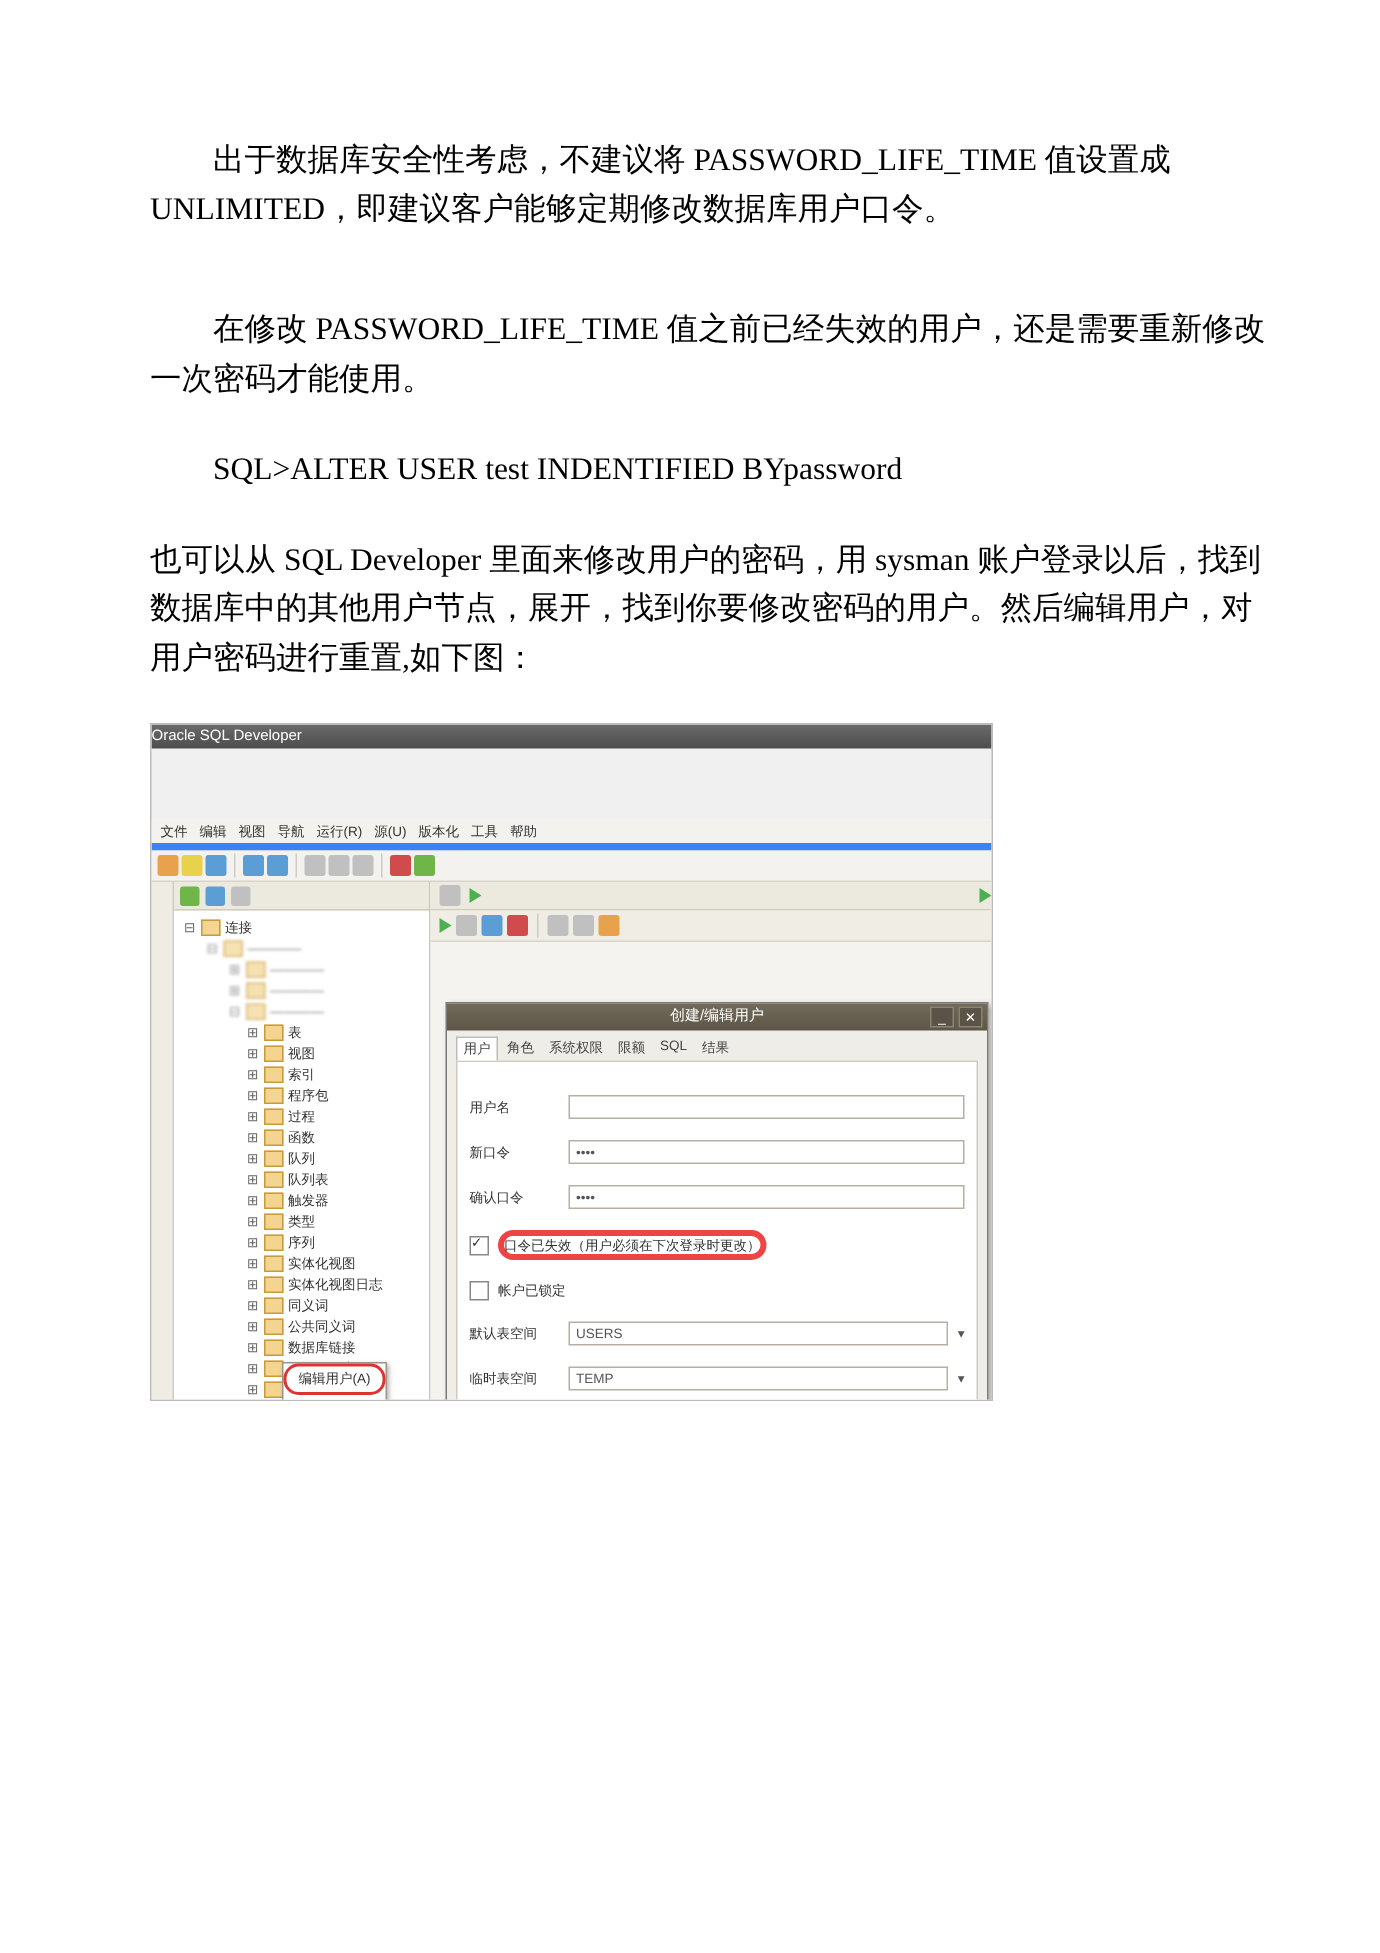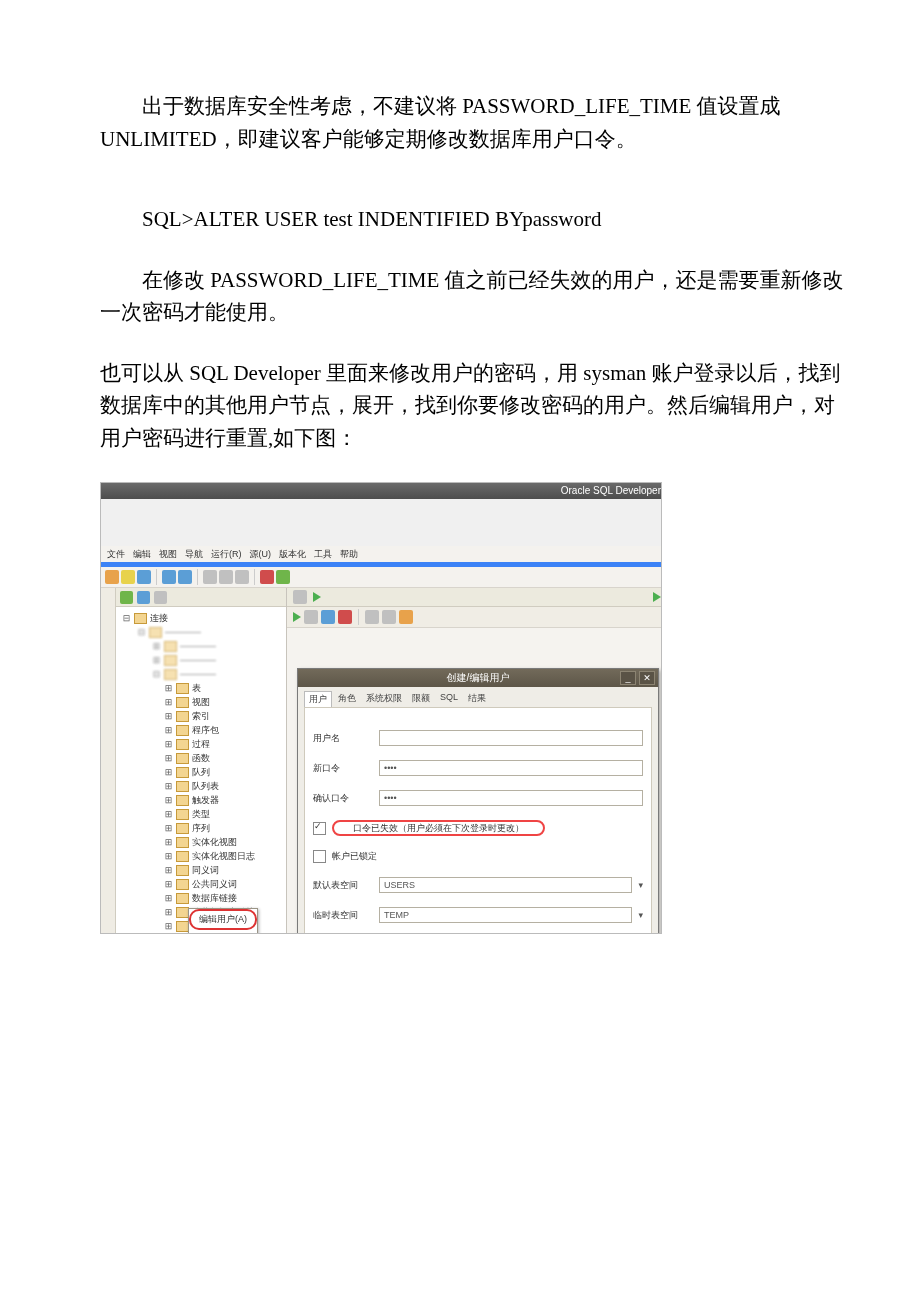--- a/index.html
+++ b/index.html
@@ -34,21 +34,21 @@
     border: 1px solid #bbb;
     position: relative;
     font-family: Tahoma, Arial, sans-serif;
     font-size: 9px;
     color: #333;
     overflow: hidden;
   }
   .titlebar {
     background: linear-gradient(#6a6a6a,#4d4d4d);
     color: #fff;
-    text-align: right;
+    text-align: left;
     height: 16px;
     line-height: 16px;
     font-size: 10px;
   }
   .menubar {
     background: #f4f2ee;
     height: 16px;
     line-height: 16px;
     padding-left: 6px;
     border-bottom: 5px solid #3b82f6;
@@ -178,23 +178,23 @@
   }
   .flabel { width:60px; color:#333; }
   .finput {
     flex:1; height:14px; border:1px solid #b5b0a2; background:#fff;
     line-height:14px; padding-left:4px; font-size:9px; color:#555;
   }
   .fselect { width:200px; }
   .ck { width:11px;height:11px; border:1px solid #888; background:#fff; display:inline-block;}
   .ck.checked:after{content:"✓"; font-size:9px; color:#333; position:relative; top:-2px;}
   .redcircle {
-    border:2px solid #ef4444;
+    border:4px solid #ef4444;
     border-radius:12px;
-    padding:0 19px;
+    padding:0 0;
     display:inline-block;
     line-height:12px;
     text-align:center;
   }
   .dlg-footer {
     display:flex; justify-content:space-between; padding:6px 10px 8px 10px;
   }
   .btn {
     border:1px solid #a59f90;
     background:linear-gradient(#fdfcf8,#e7e3d7);
@@ -234,23 +234,23 @@
 </style>
 </head>
 <body>
 
 <div class="page">
 
   <p class="para">出于数据库安全性考虑，不建议将 PASSWORD_LIFE_TIME 值设置成 UNLIMITED，即建议客户能够定期修改数据库用户口令。</p>
 
   <div class="spacer"></div>
 
+  <p class="para">在修改 PASSWORD_LIFE_TIME 值之前已经失效的用户，还是需要重新修改一次密码才能使用。</p>
+
   <p class="para">SQL&gt;ALTER USER test INDENTIFIED BYpassword</p>
-
-  <p class="para">在修改 PASSWORD_LIFE_TIME 值之前已经失效的用户，还是需要重新修改一次密码才能使用。</p>
 
   <p class="para noindent">也可以从 SQL Developer 里面来修改用户的密码，用 sysman 账户登录以后，找到数据库中的其他用户节点，展开，找到你要修改密码的用户。然后编辑用户，对用户密码进行重置,如下图：</p>
 
   <div class="screenshot">
     <div class="titlebar">Oracle SQL Developer</div>
     <div class="menubar">
       <span>文件</span>
       <span>编辑</span>
       <span>视图</span>
       <span>导航</span>

